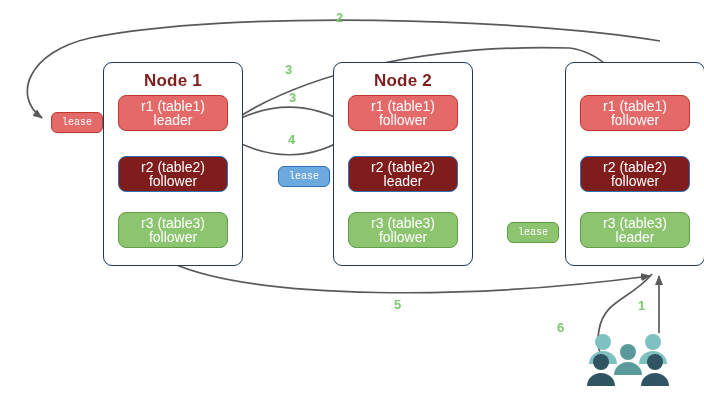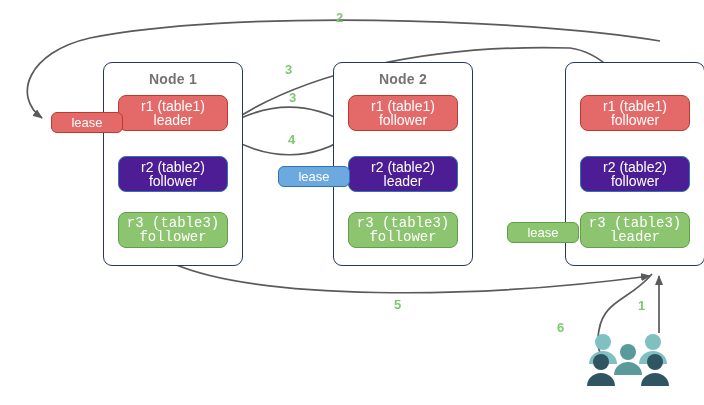--- a/index.html
+++ b/index.html
@@ -6,37 +6,37 @@
   body{width:704px;height:405px;font-family:"Liberation Sans",sans-serif;overflow:hidden;}
   #canvas{position:relative;width:704px;height:405px;}
   svg.layer{position:absolute;left:0;top:0;width:704px;height:405px;overflow:visible;}
 
   .node-box{
     position:absolute;box-sizing:border-box;
     border:1.4px solid #23395b;border-radius:9px;background:#ffffff;
   }
   .node-title{
     position:absolute;left:0;right:0;top:8px;text-align:center;
-    font-size:14px;font-weight:bold;color:#737373;letter-spacing:.2px;
+    font-size:17px;font-weight:bold;color:#7f1d1d;letter-spacing:.2px;
   }
   .replica{
     position:absolute;box-sizing:border-box;left:14px;right:14px;height:36px;
     border-radius:8px;display:flex;flex-direction:column;align-items:center;
     justify-content:center;color:#ffffff;font-size:14px;line-height:14px;
     text-align:center;
   }
   .replica .ln{display:block;}
   .rep-r1{background:#e46a6a;border:1.4px solid #c0392b;}
-  .rep-r2{background:#4c1d95;border:1.4px solid #2e74b5;}
-  .rep-r3{background:#8cc470;border:1.4px solid #5f9f45;font-family:Liberation Mono, monospace;}
+  .rep-r2{background:#7f1d1d;border:1.4px solid #2e74b5;}
+  .rep-r3{background:#8cc470;border:1.4px solid #5f9f45;}
 
   .lease{
-    position:absolute;box-sizing:border-box;width:72px;height:21px;border-radius:6px;
+    position:absolute;box-sizing:border-box;width:52px;height:21px;border-radius:6px;
     display:flex;align-items:center;justify-content:center;
-    color:#ffffff;font-size:13px;
+    color:#ffffff;font-size:10px;font-family:Liberation Mono, monospace;
   }
   .lease-red{background:#e46a6a;border:1.4px solid #c0392b;}
   .lease-blue{background:#6ba9de;border:1.4px solid #2e74b5;}
   .lease-green{background:#8cc470;border:1.4px solid #5f9f45;}
 
   .step-num{
     position:absolute;color:#7bc96f;font-size:13px;font-weight:bold;
     font-family:"Liberation Sans",sans-serif;
   }
   #users-icon{position:absolute;left:586px;top:332px;width:84px;height:56px;}

